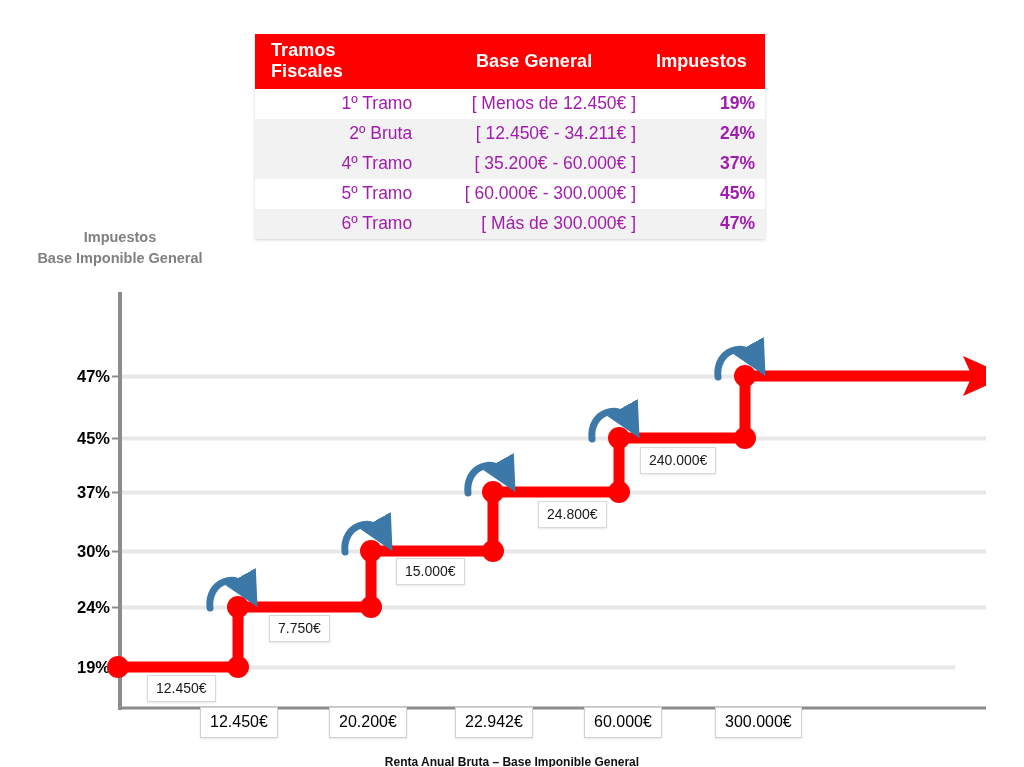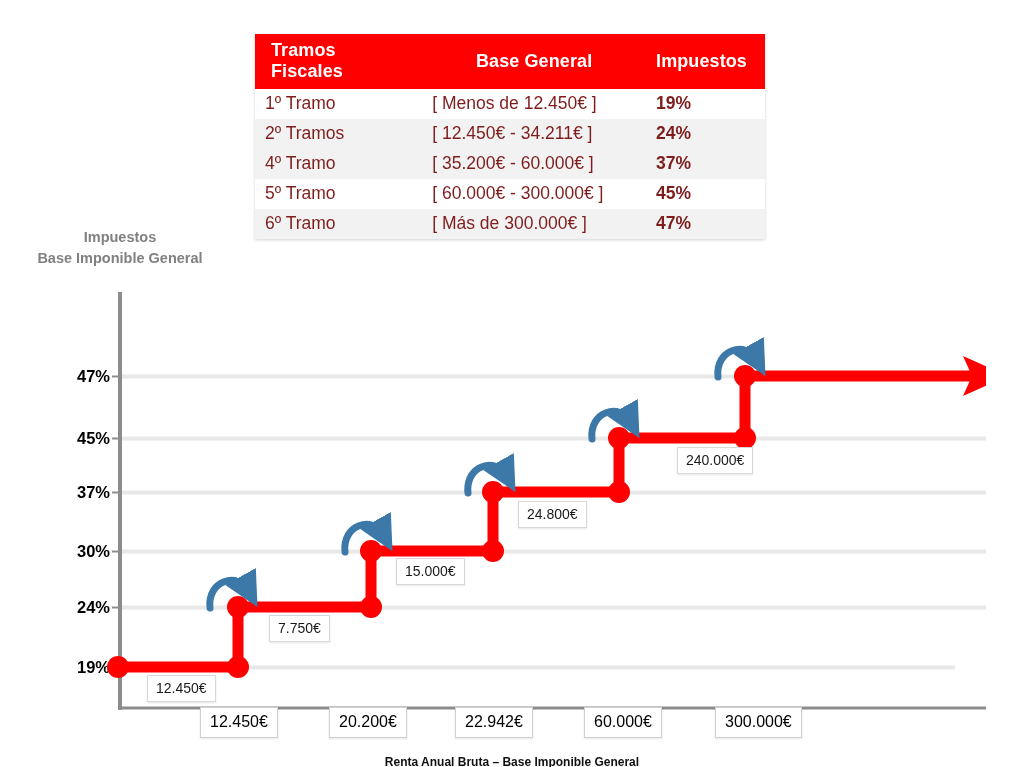--- a/index.html
+++ b/index.html
@@ -37,22 +37,22 @@
     font-size: 18px;
     padding: 6px 10px 7px 10px;
     text-align: center;
     letter-spacing: 0.1px;
   }
   #tax-table thead th.col-tramo { text-align: left; padding-left: 16px; }
   #tax-table thead th.col-base  { text-align: center; }
   #tax-table thead th.col-imp   { text-align: center; padding-right: 18px;}
   #tax-table tbody td {
     padding: 4px 10px 5px 10px;
-    color: #7f1d1d;
-    text-align: left;
+    color: #a21caf;
+    text-align: right;
     white-space: nowrap;
   }
   #tax-table tbody td.c-pct { font-weight: bold; }
   #tax-table tbody tr.alt td { background: #F2F2F2; }
   #tax-table tbody tr td.c-tramo { width: 33%; }
   #tax-table tbody tr td.c-base  { width: 44%; }
   #tax-table tbody tr td.c-pct   { width: 23%; }
 
   
   #chart {
@@ -129,21 +129,21 @@
         <th class="col-imp">Impuestos</th>
       </tr>
     </thead>
     <tbody>
       <tr>
         <td class="c-tramo">1º Tramo</td>
         <td class="c-base">[ Menos de 12.450€ ]</td>
         <td class="c-pct">19%</td>
       </tr>
       <tr class="alt">
-        <td class="c-tramo">2º Tramos</td>
+        <td class="c-tramo">2º Bruta</td>
         <td class="c-base">[ 12.450€ - 34.211€ ]</td>
         <td class="c-pct">24%</td>
       </tr>
       <tr class="alt">
         <td class="c-tramo">4º Tramo</td>
         <td class="c-base">[ 35.200€ - 60.000€ ]</td>
         <td class="c-pct">37%</td>
       </tr>
       <tr>
         <td class="c-tramo">5º Tramo</td>
@@ -240,22 +240,22 @@
         </g>
         <g>
           <path d="M718,357 C715,329 746,321 756,339" marker-end="url(#blueHead)"></path>
         </g>
       </g>
     </svg>
 
     <div class="step-callout" style="left:147px; top:655px;">12.450€</div>
     <div class="step-callout" style="left:269px; top:595px;">7.750€</div>
     <div class="step-callout" style="left:396px; top:538px;">15.000€</div>
-    <div class="step-callout" style="left:518px; top:481px;">24.800€</div>
-    <div class="step-callout" style="left:677px; top:427px;">240.000€</div>
+    <div class="step-callout" style="left:538px; top:481px;">24.800€</div>
+    <div class="step-callout" style="left:640px; top:427px;">240.000€</div>
 
     <div class="x-tick-label" style="left:200px; top:687px;">12.450€</div>
     <div class="x-tick-label" style="left:329px; top:687px;">20.200€</div>
     <div class="x-tick-label" style="left:455px; top:687px;">22.942€</div>
     <div class="x-tick-label" style="left:584px; top:687px;">60.000€</div>
     <div class="x-tick-label" style="left:715px; top:687px;">300.000€</div>
 
     <div id="x-axis-title" class="axis-title">Renta Anual Bruta – Base Imponible General</div>
   </div>
 

